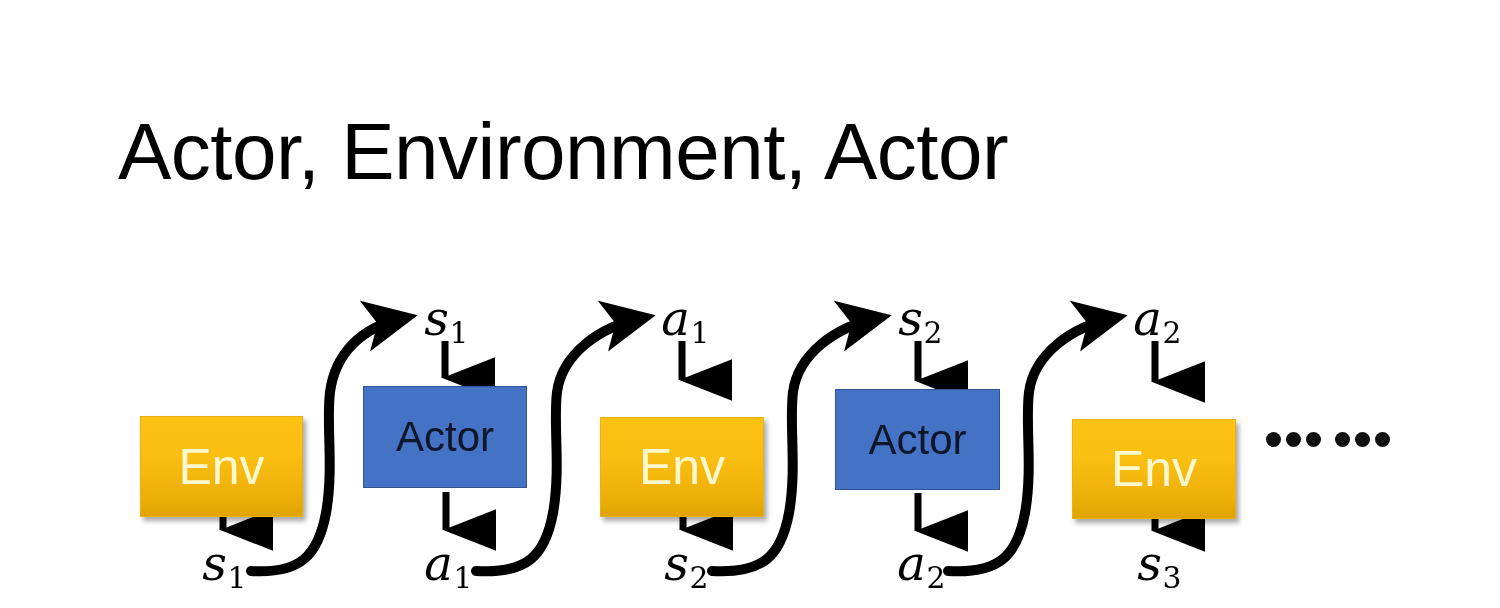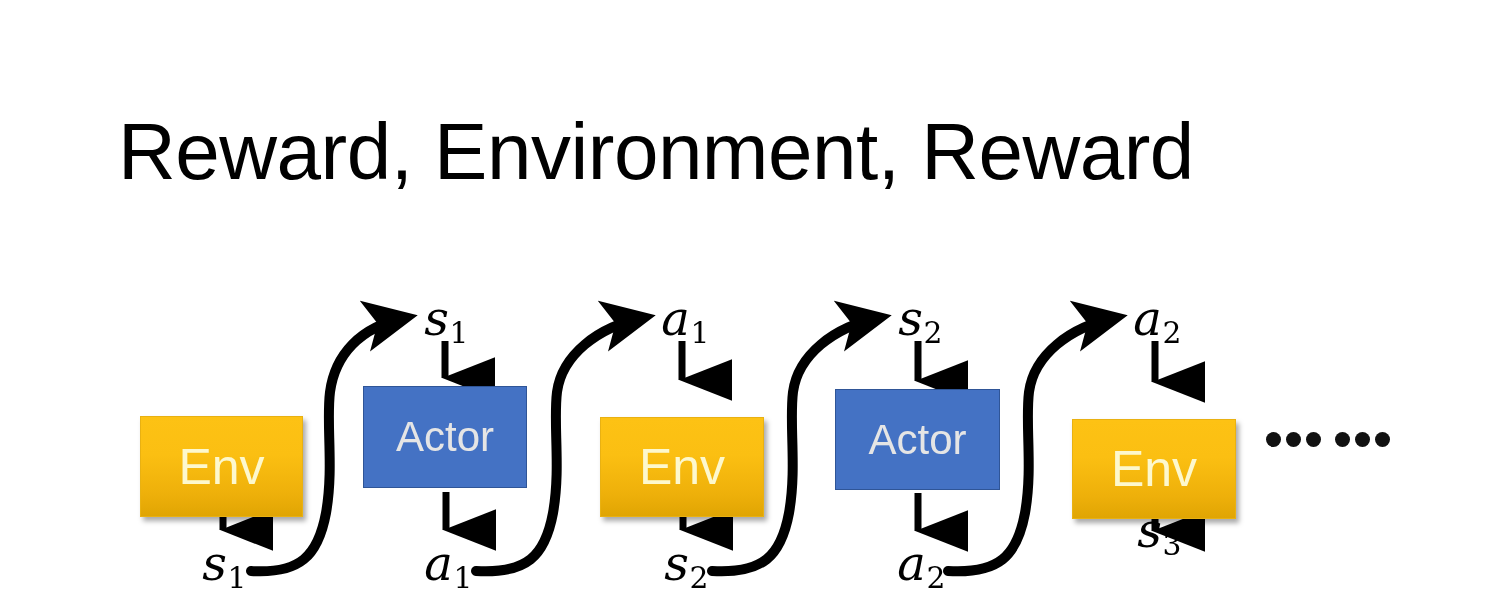--- a/index.html
+++ b/index.html
@@ -56,21 +56,21 @@
   .node-env {
     background: linear-gradient(180deg, #fdc214 0%, #fbbf12 38%, #eeb00a 78%, #e0a503 100%);
     color: #fdf8cd;
     font-size: 50px;
     box-shadow: 3px 4px 5px rgba(0,0,0,0.34);
     border: 1px solid #e9b112;
     margin-top: 29px;
   }
   .node-actor {
     background: #4472c4;
-    color: #e5e5e5;
+    color: #0f172a;
     font-size: 42px;
     border: 1.5px solid #2f5597;
   }
 
   
   .math-label {
     position: absolute;
     font-family: "DejaVu Serif", serif;
     font-style: italic;
     font-size: 48px;
@@ -105,21 +105,21 @@
   }
   #ellipsis .dot.gap-before {
     margin-left: 9px;
   }
 </style>
 </head>
 <body>
 
 <div id="slide">
 
-  <div id="slide-title">Reward, Environment, Reward</div>
+  <div id="slide-title">Actor, Environment, Actor</div>
 
   <svg id="diagram-svg" viewBox="0 0 1500 608">
     <defs>
       <marker id="arrowhead-down" markerWidth="10" markerHeight="10" refX="3" refY="7.2" orient="auto" markerUnits="strokeWidth">
         <path d="M 0 0 L 6 0 L 3 7.6 Z" fill="#000000"></path>
       </marker>
       <marker id="arrowhead-curve" markerWidth="7" markerHeight="7" refX="4.0" refY="2.6" orient="auto" markerUnits="strokeWidth">
         <path d="M 0 0 L 5.4 2.6 L 0 5.2 L 1.3 2.6 Z" fill="#000000"></path>
       </marker>
     </defs>
@@ -185,21 +185,21 @@
   </div>
   <div class="math-label" style="left:448px; top:563px;">
     <span>a</span><sub>1</sub>
   </div>
   <div class="math-label" style="left:686px; top:563px;">
     <span>s</span><sub>2</sub>
   </div>
   <div class="math-label" style="left:921px; top:563px;">
     <span>a</span><sub>2</sub>
   </div>
-  <div class="math-label" style="left:1159px; top:530px;">
+  <div class="math-label" style="left:1159px; top:563px;">
     <span>s</span><sub>3</sub>
   </div>
 
   <div id="ellipsis">
     <span class="dot"></span>
     <span class="dot"></span>
     <span class="dot"></span>
     <span class="dot gap-before"></span>
     <span class="dot"></span>
     <span class="dot"></span>

